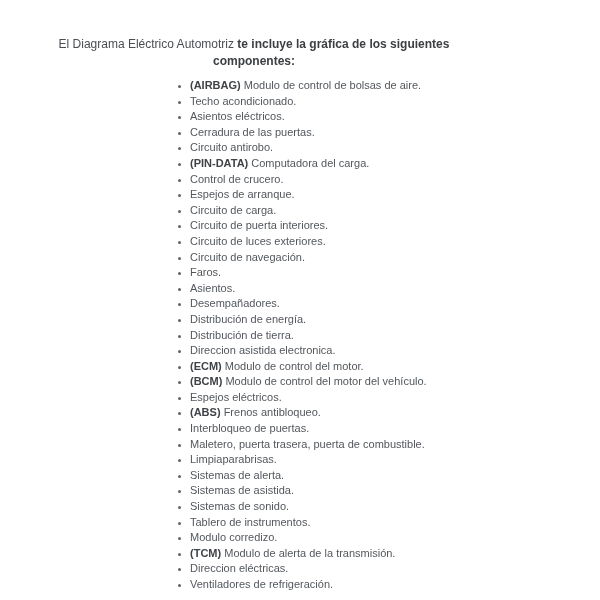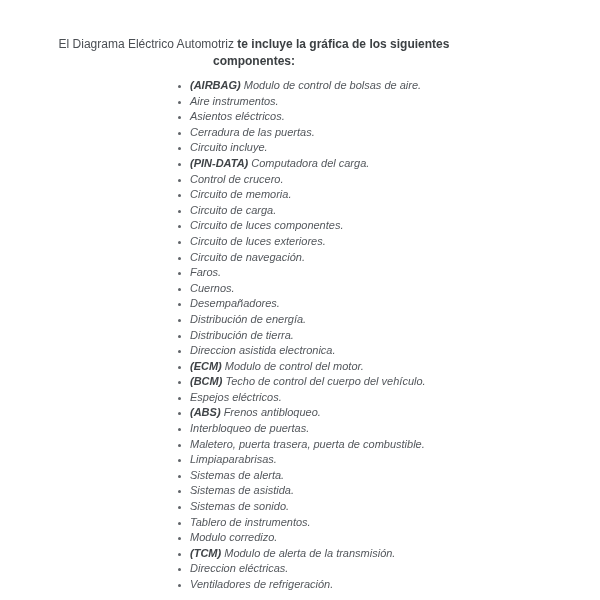--- a/index.html
+++ b/index.html
@@ -26,21 +26,20 @@
     font-weight: 400;
   }
   .doc-title .title-bold {
     font-weight: 700;
     color: #3c4043;
   }
   ul.component-list {
     margin: 8px 0 0 168px;
     padding-left: 22px;
     list-style: disc outside;
-    font-style: italic;
   }
   ul.component-list li {
     font-size: 11px;
     line-height: 15.6px;
     color: #53575c;
     font-weight: 400;
   }
   ul.component-list li::marker {
     color: #5f6368;
     font-size: 9px;
@@ -51,39 +50,39 @@
   }
 </style>
 </head>
 <body>
 
 <div class="page">
   <p class="doc-title"><span class="title-regular">El Diagrama Eléctrico Automotriz</span> <span class="title-bold">te incluye la gráfica de los siguientes componentes:</span></p>
 
   <ul class="component-list">
       <li><span class="code">(AIRBAG)</span> <span>Modulo de control de bolsas de aire.</span></li>
-      <li><span>Aire instrumentos.</span></li>
+      <li><span>Techo acondicionado.</span></li>
       <li><span>Asientos eléctricos.</span></li>
       <li><span>Cerradura de las puertas.</span></li>
-      <li><span>Circuito incluye.</span></li>
+      <li><span>Circuito antirobo.</span></li>
       <li><span class="code">(PIN-DATA)</span> <span>Computadora del carga.</span></li>
       <li><span>Control de crucero.</span></li>
-      <li><span>Circuito de memoria.</span></li>
+      <li><span>Espejos de arranque.</span></li>
       <li><span>Circuito de carga.</span></li>
-      <li><span>Circuito de luces componentes.</span></li>
+      <li><span>Circuito de puerta interiores.</span></li>
       <li><span>Circuito de luces exteriores.</span></li>
       <li><span>Circuito de navegación.</span></li>
       <li><span>Faros.</span></li>
-      <li><span>Cuernos.</span></li>
+      <li><span>Asientos.</span></li>
       <li><span>Desempañadores.</span></li>
       <li><span>Distribución de energía.</span></li>
       <li><span>Distribución de tierra.</span></li>
       <li><span>Direccion asistida electronica.</span></li>
       <li><span class="code">(ECM)</span> <span>Modulo de control del motor.</span></li>
-      <li><span class="code">(BCM)</span> <span>Techo de control del cuerpo del vehículo.</span></li>
+      <li><span class="code">(BCM)</span> <span>Modulo de control del motor del vehículo.</span></li>
       <li><span>Espejos eléctricos.</span></li>
       <li><span class="code">(ABS)</span> <span>Frenos antibloqueo.</span></li>
       <li><span>Interbloqueo de puertas.</span></li>
       <li><span>Maletero, puerta trasera, puerta de combustible.</span></li>
       <li><span>Limpiaparabrisas.</span></li>
       <li><span>Sistemas de alerta.</span></li>
       <li><span>Sistemas de asistida.</span></li>
       <li><span>Sistemas de sonido.</span></li>
       <li><span>Tablero de instrumentos.</span></li>
       <li><span>Modulo corredizo.</span></li>

